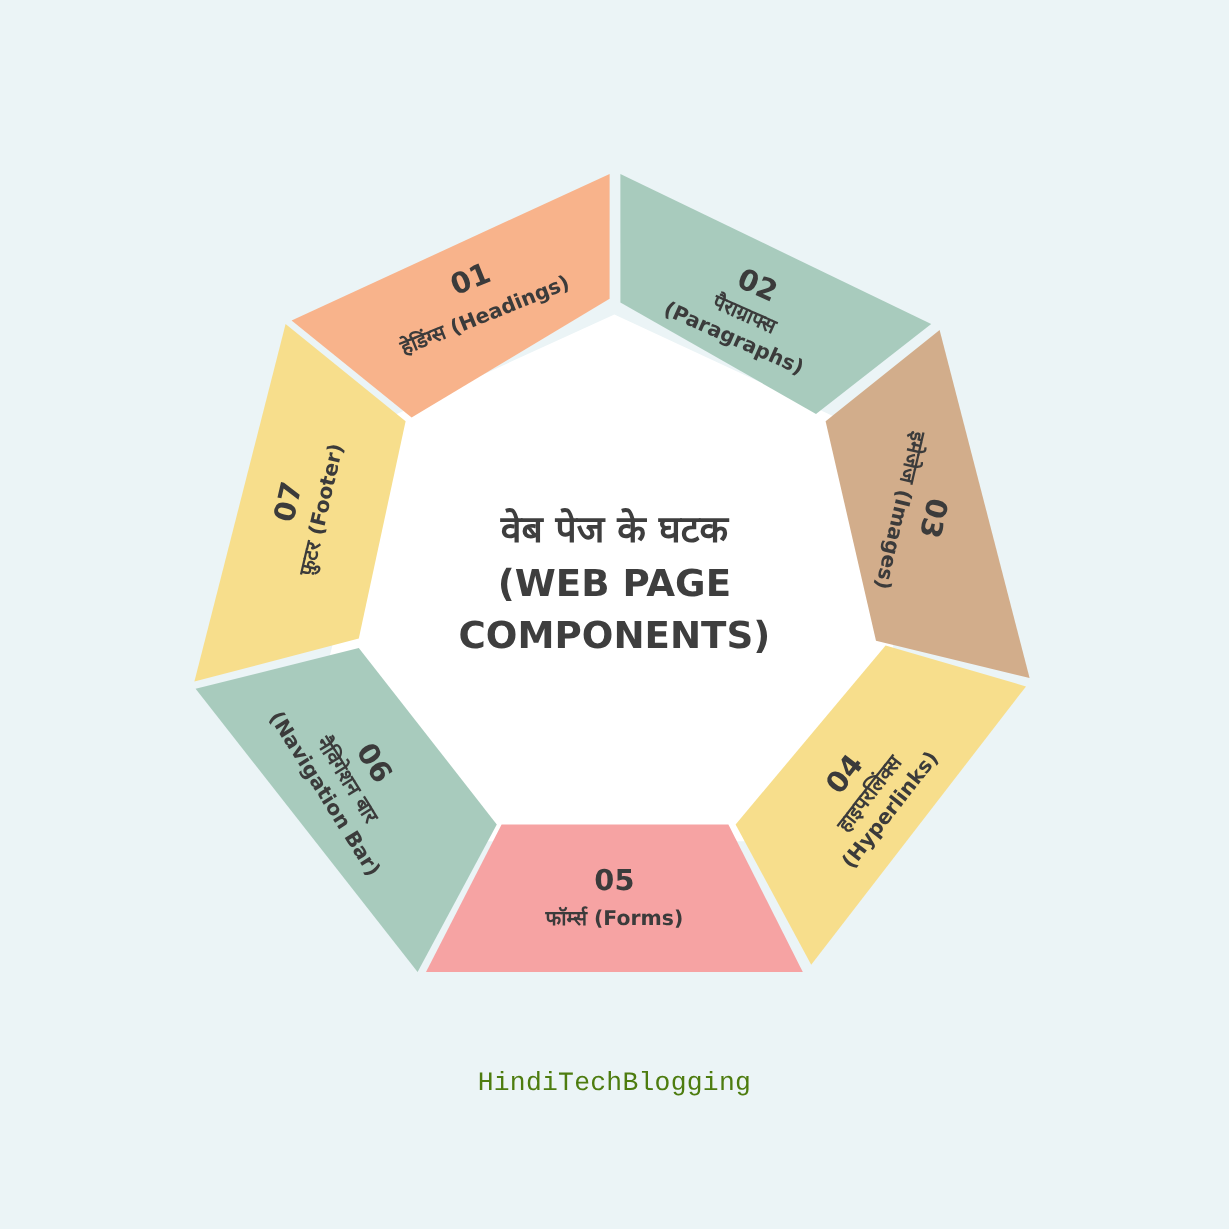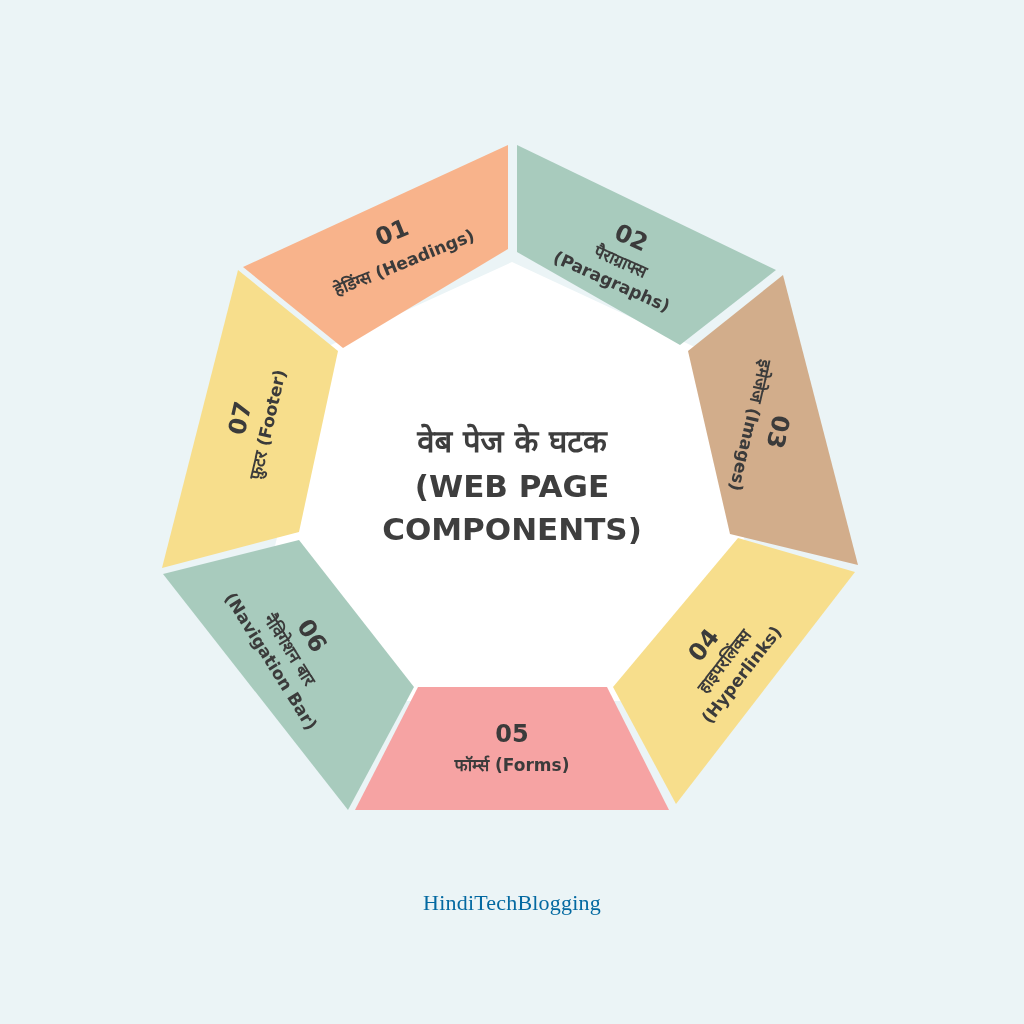--- a/index.html
+++ b/index.html
@@ -38,23 +38,23 @@
       font-weight: bold;
       font-size: 31px;
       fill: #3e3e3e;
     }
     .brand {
       position: absolute;
       left: 0;
       width: 1024px;
       top: 890px;
       text-align: center;
-      font-family: Liberation Serif, serif;
+      font-family: Liberation Mono, monospace;
       font-size: 22px;
-      color: #0369a1;
+      color: #4d7c0f;
       letter-spacing: 0.2px;
     }
   </style>
 </head>
 <body style="background: rgb(235, 244, 246);">
 
 <svg id="diagram" width="1024" height="1024" viewBox="0 0 1024 1024" xmlns="http://www.w3.org/2000/svg">
 
   <polygon points="512,262 699,349 746,546 620,701 404,701 275,546 322,349" fill="#ffffff"></polygon>
 

